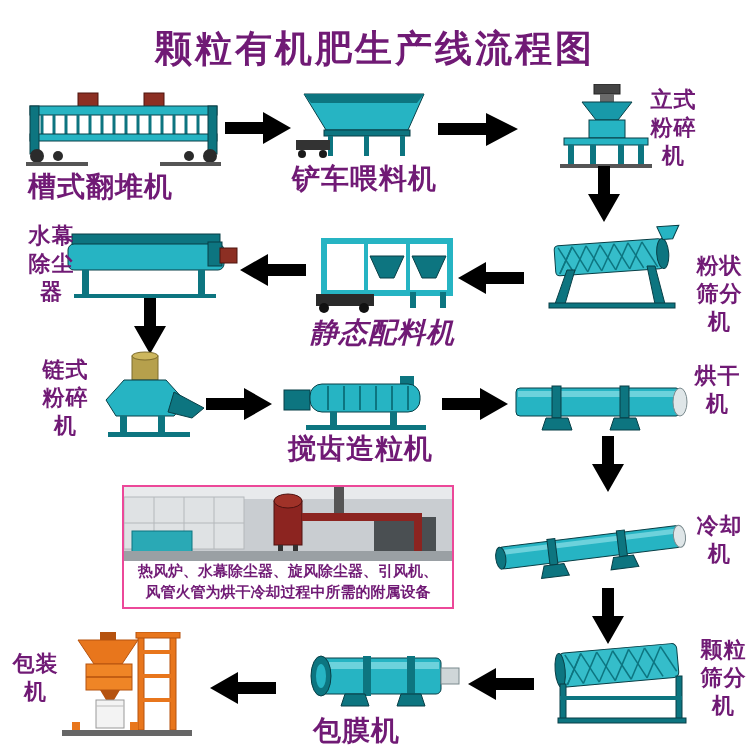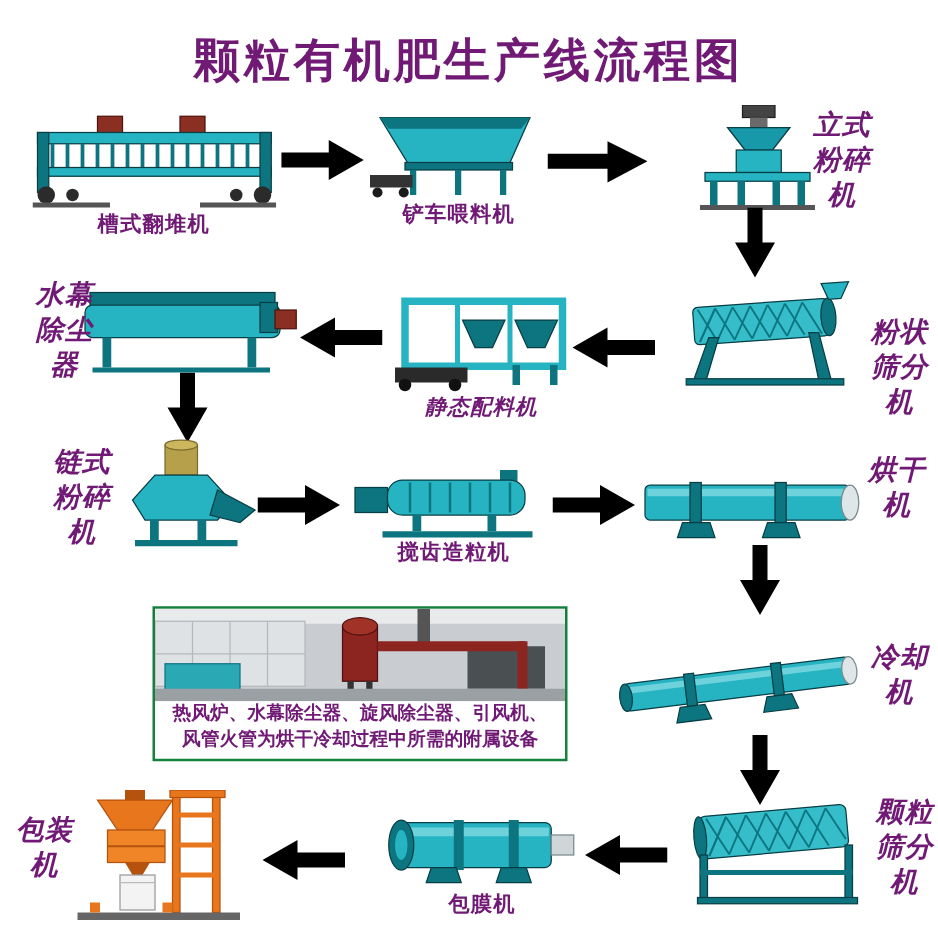--- a/index.html
+++ b/index.html
@@ -5,29 +5,29 @@
   html,body{margin:0;padding:0;background:#ffffff;}
   #canvas{
     position:relative;width:750px;height:750px;margin:0 auto;background:#ffffff;
     overflow:hidden;font-family:"Liberation Serif","DejaVu Serif",serif;color:#701a75;padding-left:18px;
   }
   .abs{position:absolute;}
   .title{
     top:24px;left:0;width:750px;text-align:center;
     font-size:37px;font-weight:700;letter-spacing:3px;
   }
-  .mlabel{font-size:17px;font-weight:700;text-align:center;letter-spacing:1px;}
+  .mlabel{font-size:28px;font-weight:700;letter-spacing:1px;}
   .vlabel{
     font-size:22px;font-weight:700;text-align:center;width:47px;
-    line-height:1.28;word-break:break-all;letter-spacing:1px;font-style:italic;
+    line-height:1.28;word-break:break-all;letter-spacing:1px;
   }
   .arrow svg{display:block;}
   .arrow polygon{fill:#000;}
   .notebox{
-    border:2px solid #15803d;background:#fff;width:332px;height:124px;
+    border:2px solid #ec4899;background:#fff;width:332px;height:124px;
     box-sizing:border-box;
   }
   .caption{font-size:15px;font-weight:700;text-align:center;line-height:1.4;width:100%;}
   svg{display:block;}
 </style>
 </head>
 <body>
 
 <div id="canvas">
 

